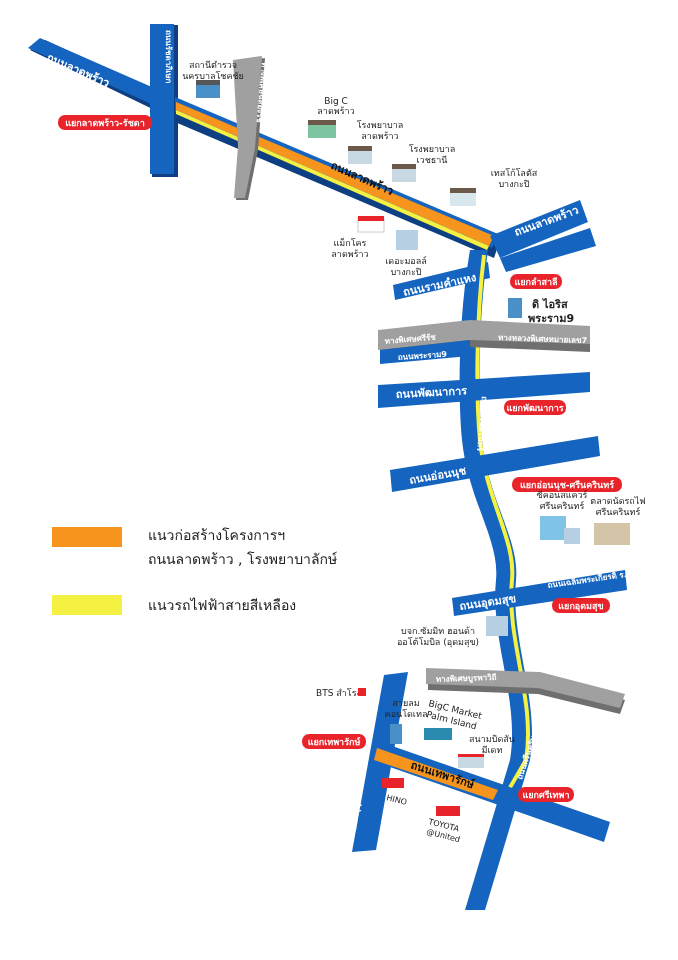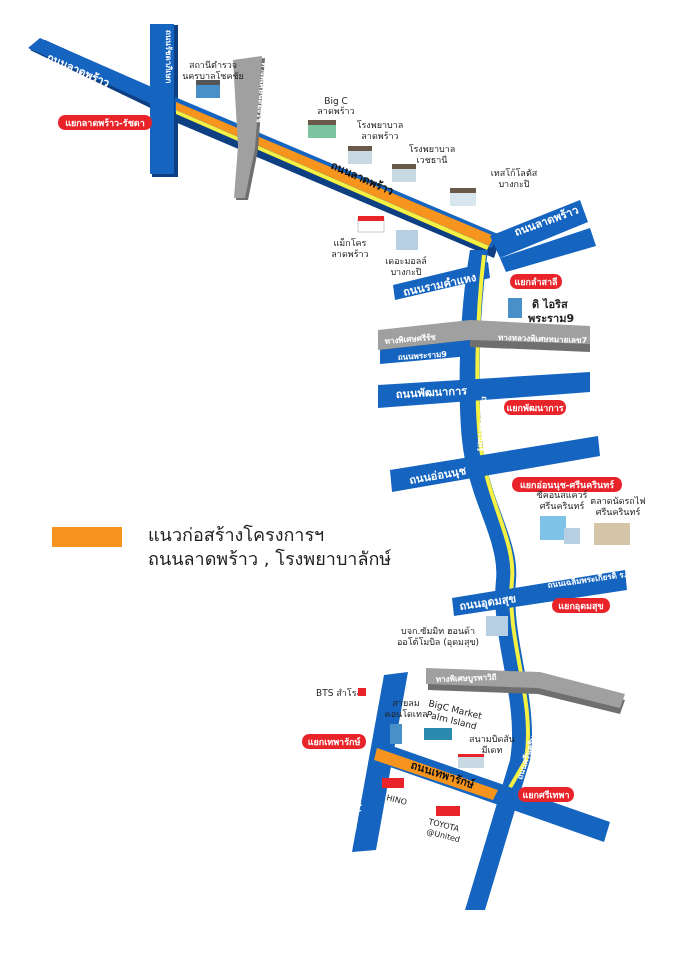--- a/index.html
+++ b/index.html
@@ -6,21 +6,21 @@
   body{width:678px;height:960px;position:relative;overflow:hidden;font-family:"DejaVu Sans","Liberation Sans",sans-serif;}
   #map{position:absolute;left:0;top:0;width:678px;height:960px;}
   .road-label{fill:#ffffff;font-size:11px;font-weight:bold;}
   .road-label-sm{fill:#ffffff;font-size:8px;font-weight:bold;}
   .road-label-dark{fill:#111111;font-size:11px;font-weight:bold;}
   .poi-label{fill:#222222;font-size:9px;text-anchor:middle;}
   .junction-text{fill:#ffffff;font-size:9px;font-weight:bold;text-anchor:middle;}
   .legend{position:absolute;left:52px;top:523px;}
   .legend-row{display:flex;align-items:flex-start;margin-bottom:22px;}
   .swatch{width:70px;height:20px;margin-right:26px;margin-top:4px;}
-  .legend-text{font-size:18px;color:#222;line-height:24px;}
+  .legend-text{font-size:14px;color:#222;line-height:24px;}
 </style>
 </head>
 <body>
 
 <svg id="map" viewBox="0 0 678 960" xmlns="http://www.w3.org/2000/svg">
 
   <g>
     <polygon points="30,50 45,40 175,100 165,115" fill="#0d3f82"></polygon>
     <polygon points="28,48 40,38 170,95 160,108" fill="#1565c0"></polygon>
   </g>
@@ -233,13 +233,17 @@
 </svg>
 
 <div class="legend">
   <div class="legend-row">
     <div class="swatch" style="background:#f7941d;"></div>
     <div class="legend-text">
       <div>แนวก่อสร้างโครงการฯ</div>
       <div>ถนนลาดพร้าว , โรงพยาบาลักษ์</div>
     </div>
   </div>
+  <div class="legend-row">
+    <div class="swatch" style="background:#f4f142;margin-top:2px;"></div>
+    <div class="legend-text">แนวรถไฟฟ้าสายสีเหลือง</div>
+  </div>
 </div>
 
 </body></html>

